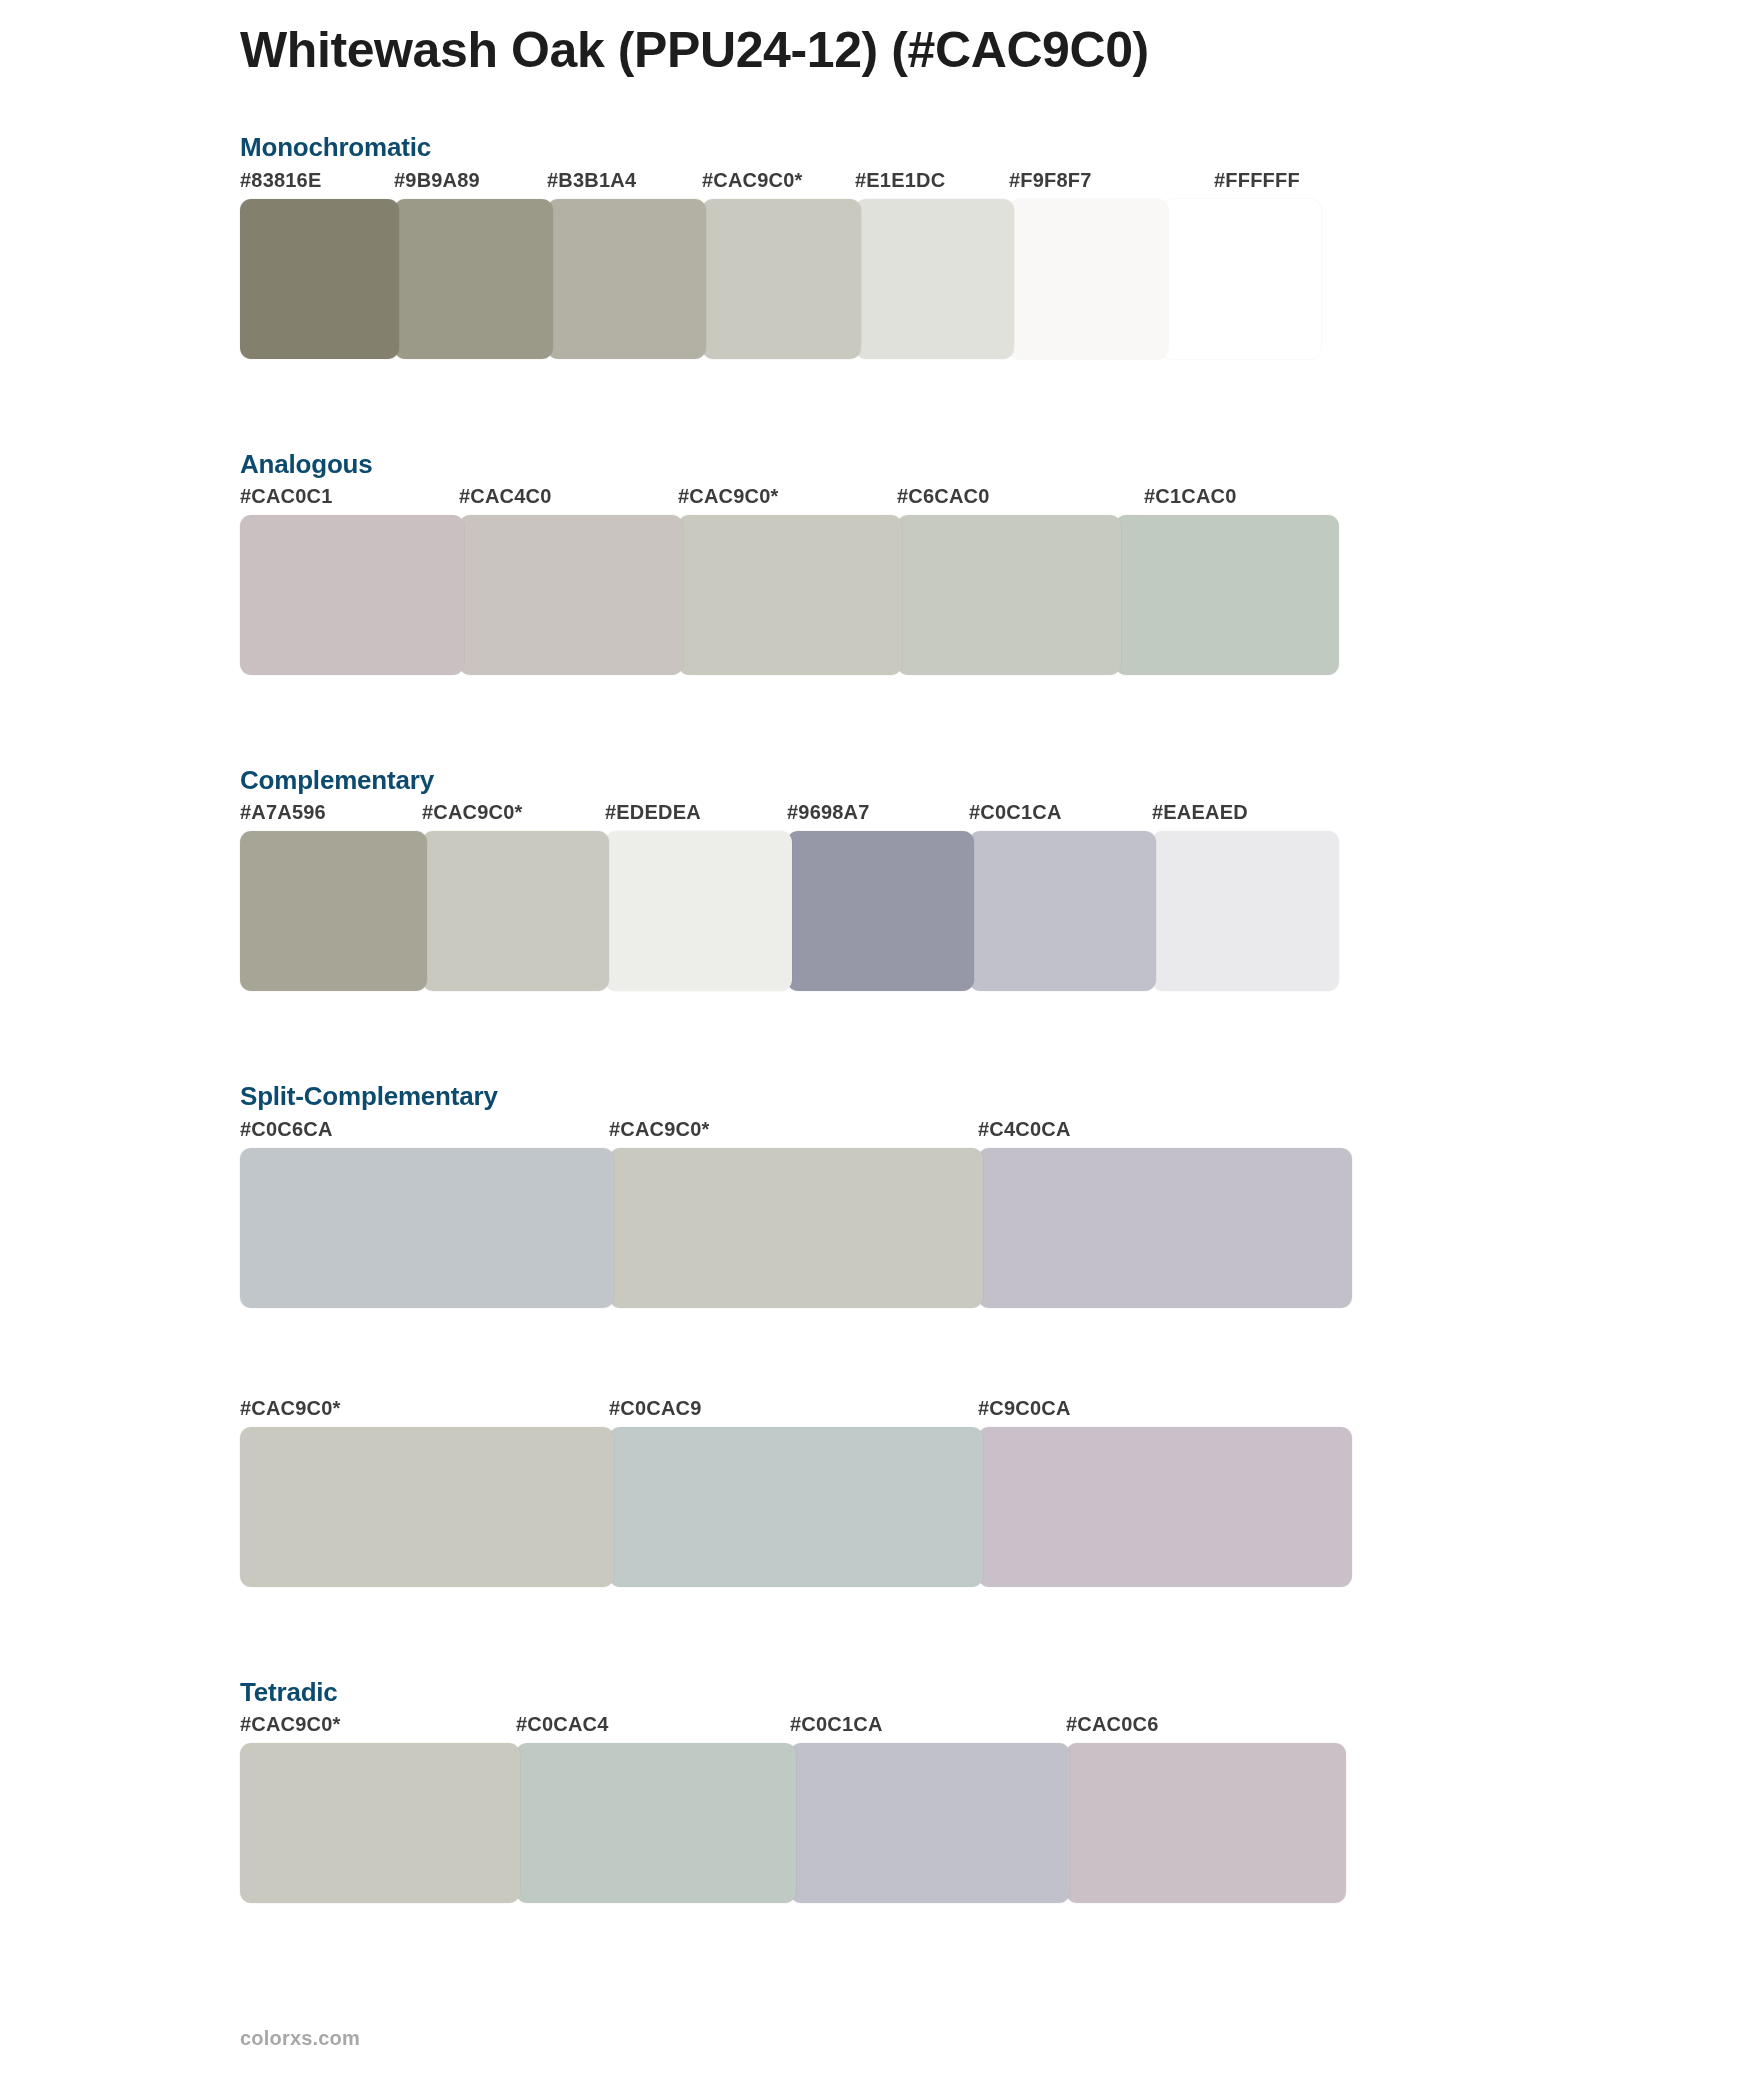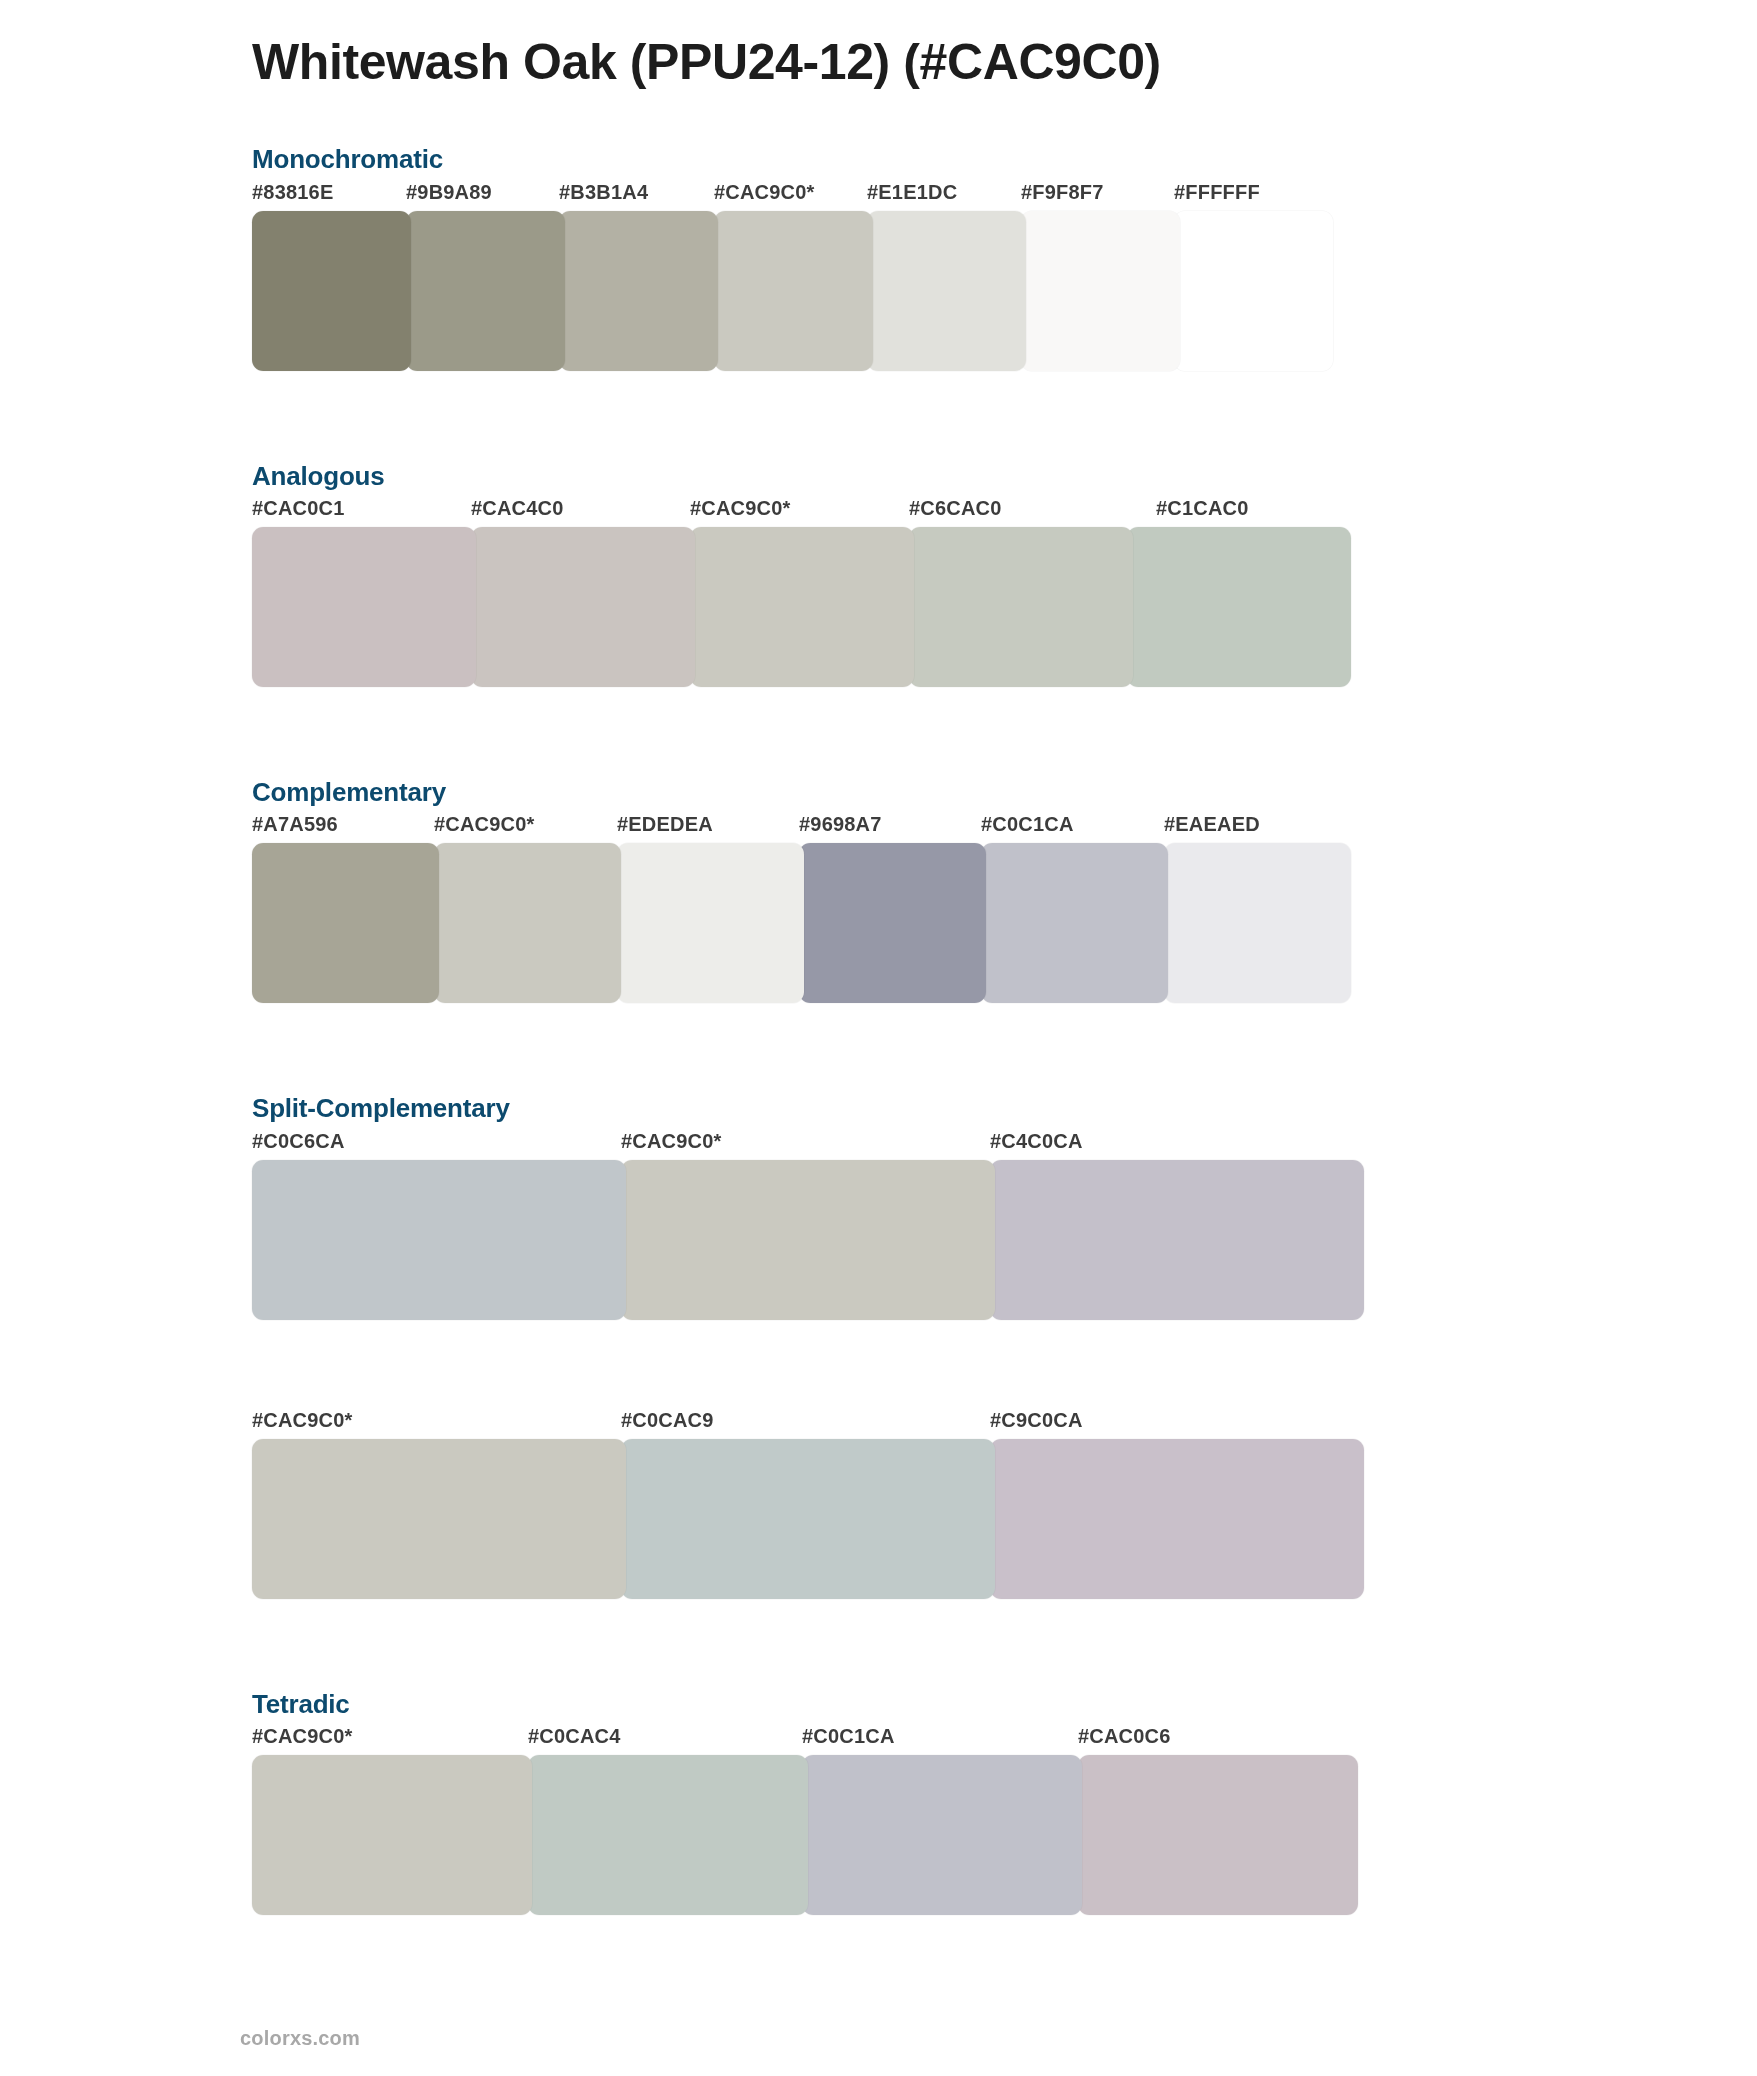--- a/index.html
+++ b/index.html
@@ -13,21 +13,21 @@
     font-family: "Liberation Sans", "DejaVu Sans", sans-serif;
     -webkit-font-smoothing: antialiased;
     overflow: hidden;
     position: relative;
   }
   .page {
     position: relative;
     width: 1757px;
     height: 2077px;
     box-sizing: border-box;
-    padding: 12px;
+    padding: 0;
   }
 
   
   .header {
     padding: 22.4px 0 0 240px;
   }
   .title {
     font-size: 50px;
     font-weight: 700;
     color: #1d1d1d;
@@ -112,21 +112,21 @@
   <div class="sections" id="sections-container">
       <div class="section" style="margin-bottom: 89px;">
         <div class="section-title">Monochromatic</div>
         <div class="labels">
           <div class="swatch-label" style="left: 0px;">#83816E</div>
           <div class="swatch-label" style="left: 154px;">#9B9A89</div>
           <div class="swatch-label" style="left: 307px;">#B3B1A4</div>
           <div class="swatch-label" style="left: 462px;">#CAC9C0*</div>
           <div class="swatch-label" style="left: 615px;">#E1E1DC</div>
           <div class="swatch-label" style="left: 769px;">#F9F8F7</div>
-          <div class="swatch-label" style="left: 922px;">#FFFFFF</div>
+          <div class="swatch-label" style="left: 974px;">#FFFFFF</div>
         </div>
         <div class="swatch-row" style="height: 160px; width: 1077px;">
           <div class="swatch" title="#83816E" style="left: 0px; width: 159px; background: rgb(131, 129, 110); z-index: 7;"></div>
           <div class="swatch" title="#9B9A89" style="left: 154px; width: 159px; background: rgb(155, 154, 137); z-index: 6;"></div>
           <div class="swatch" title="#B3B1A4" style="left: 307px; width: 159px; background: rgb(179, 177, 164); z-index: 5;"></div>
           <div class="swatch" title="#CAC9C0*" style="left: 462px; width: 159px; background: rgb(202, 201, 192); z-index: 4;"></div>
           <div class="swatch" title="#E1E1DC" style="left: 615px; width: 159px; background: rgb(225, 225, 220); z-index: 3;"></div>
           <div class="swatch" title="#F9F8F7" style="left: 769px; width: 159px; background: rgb(249, 248, 247); z-index: 2;"></div>
           <div class="swatch" title="#FFFFFF" style="left: 922px; width: 159px; background: rgb(255, 255, 255); z-index: 1;"></div>
         </div>

